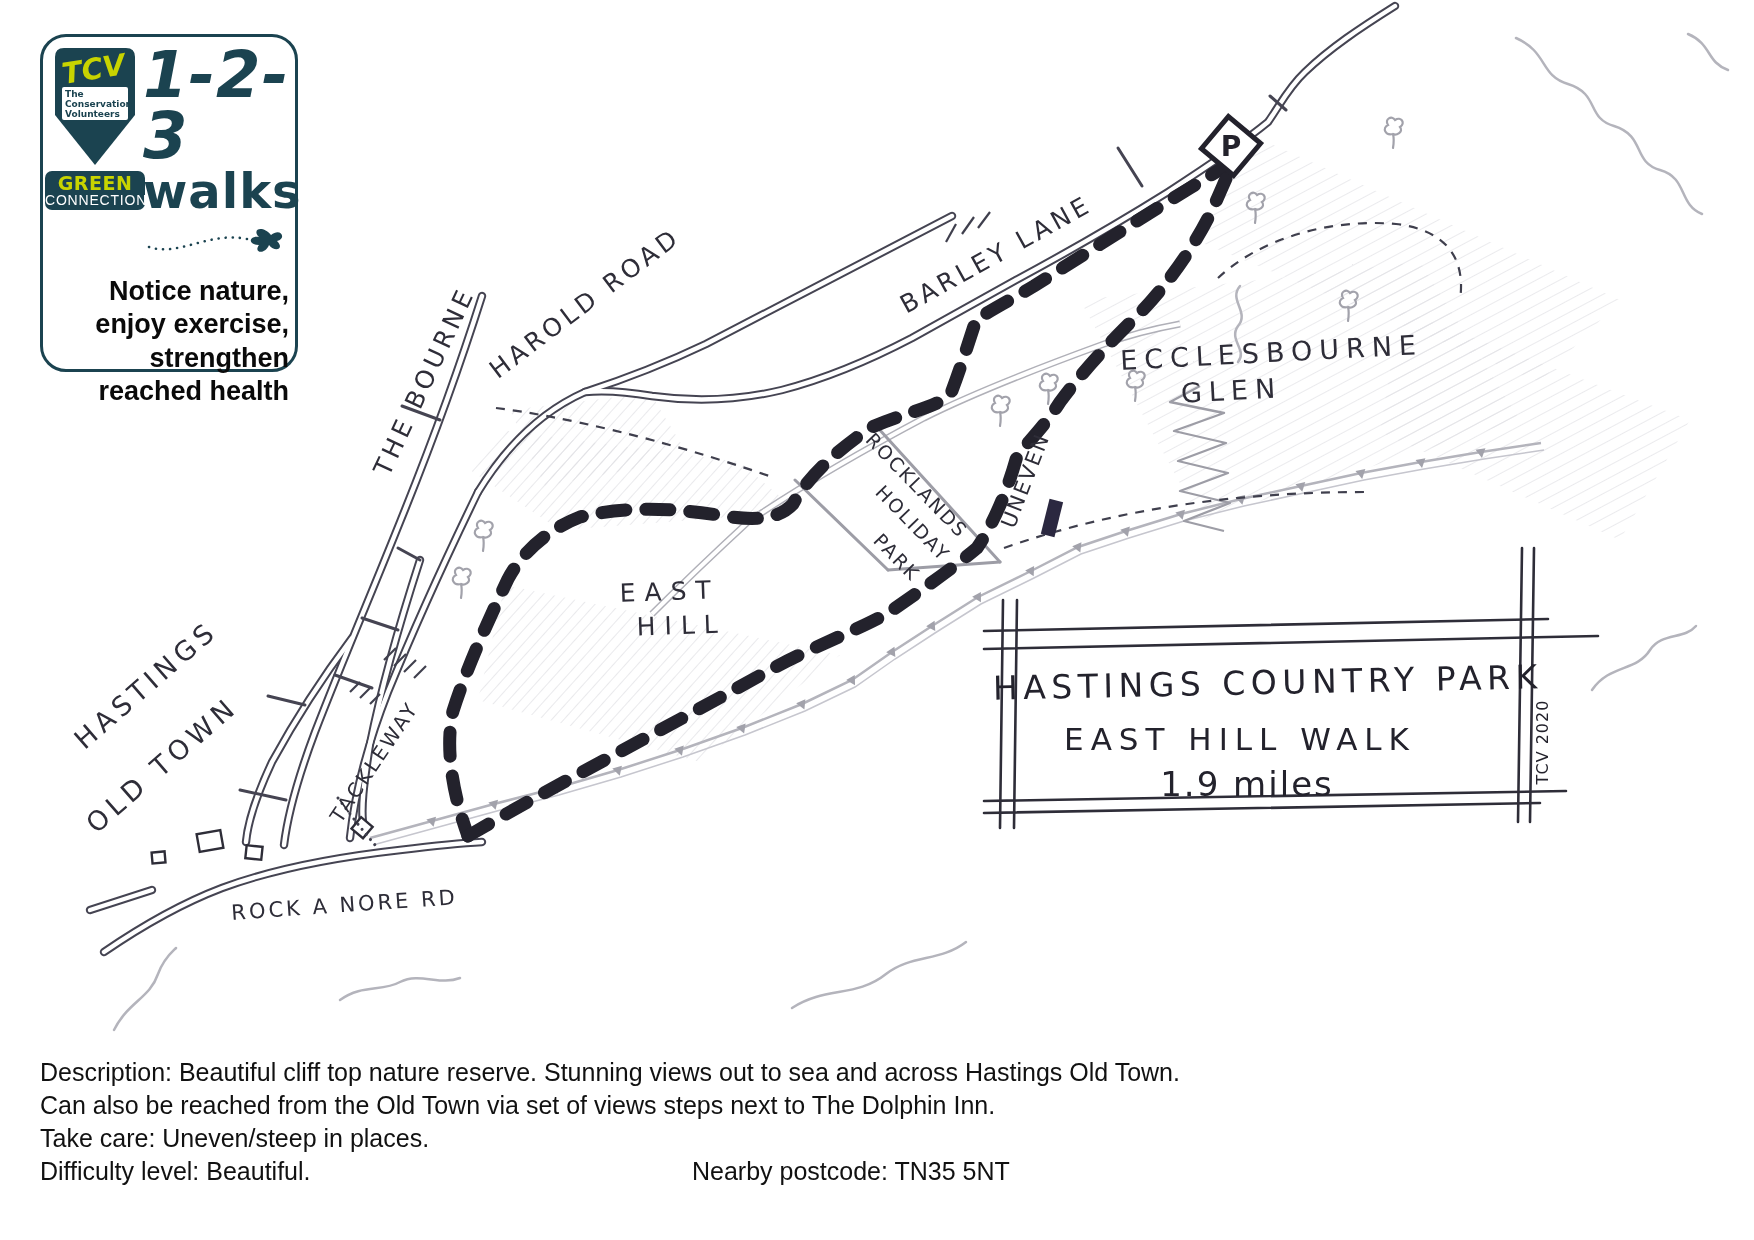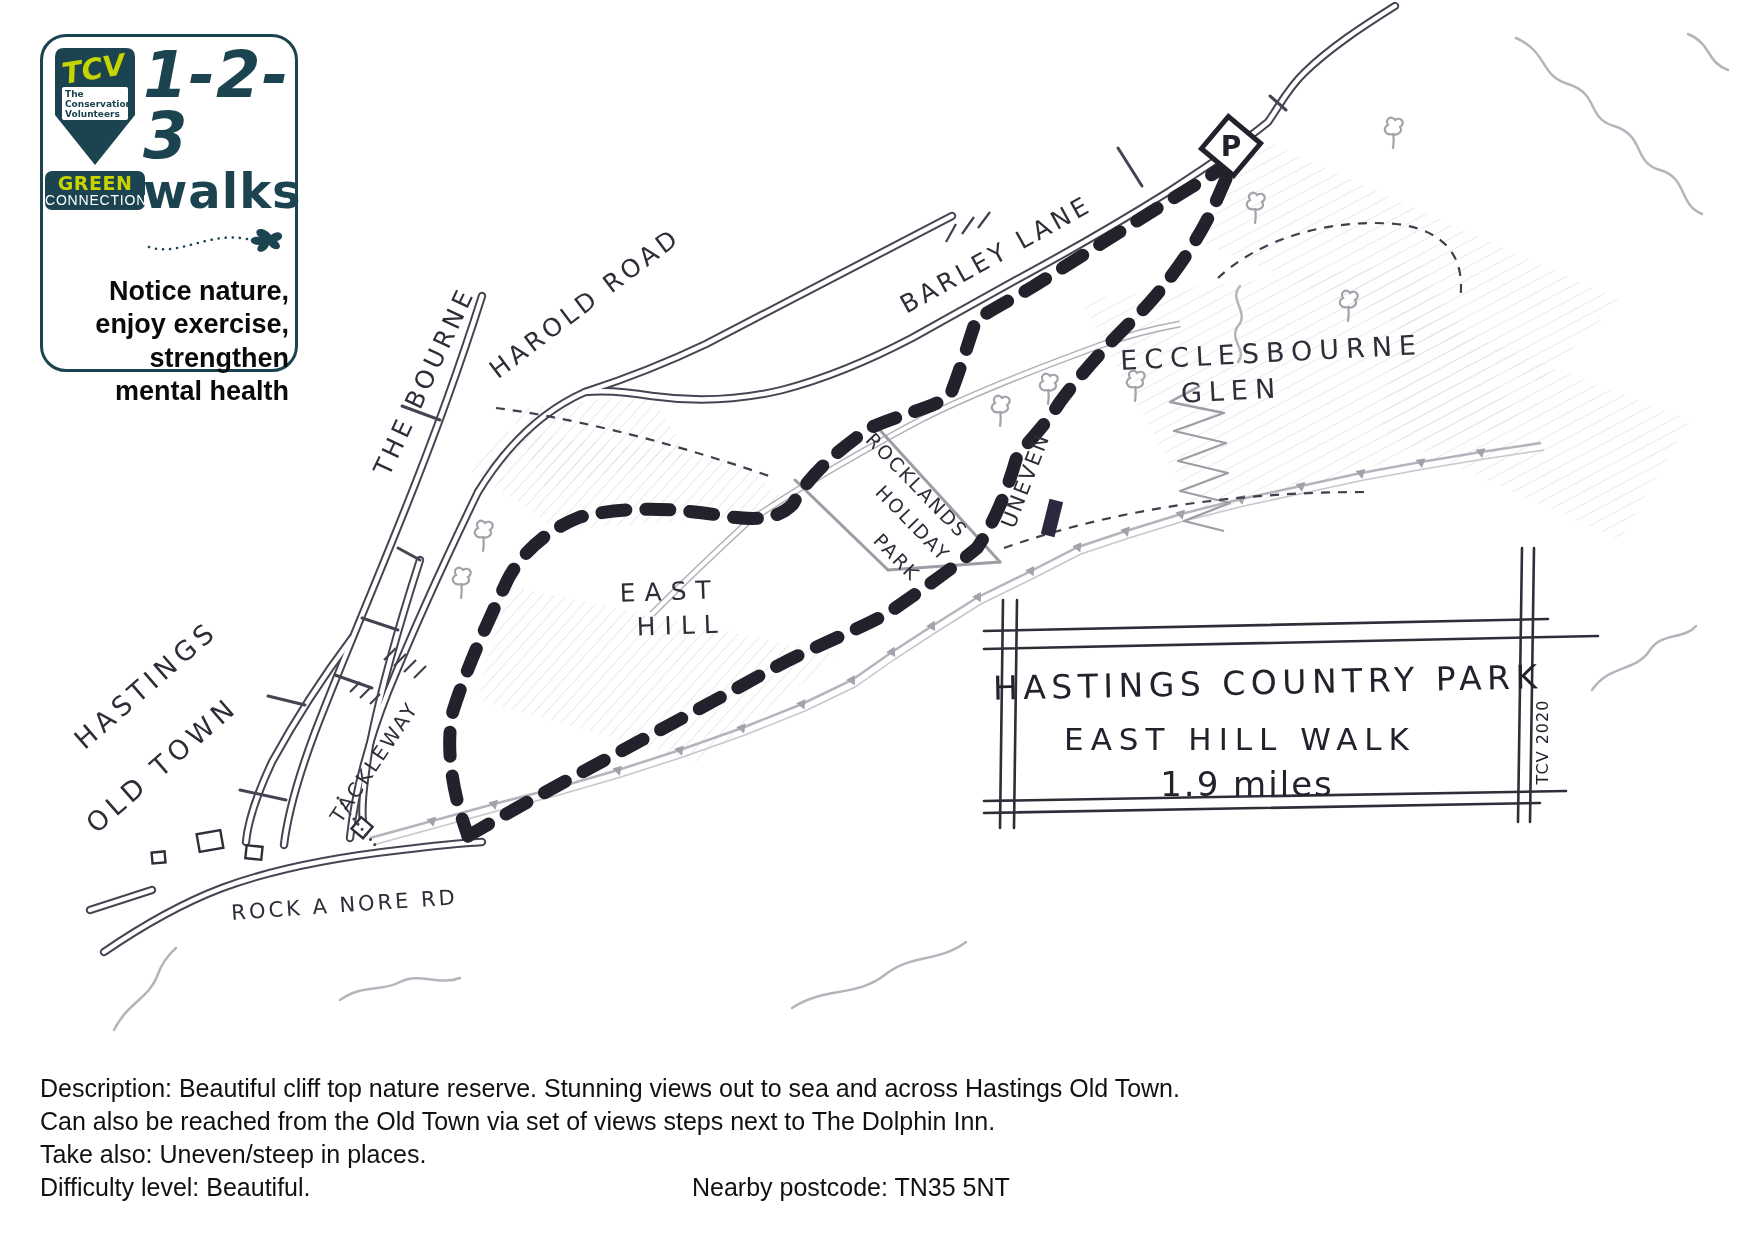--- a/index.html
+++ b/index.html
@@ -14,21 +14,21 @@
   .pin-col{width:92px;display:flex;flex-direction:column;align-items:center;}
   .brand-col{flex:1;color:#1b4350;padding-left:2px;}
   .nums{font-size:64px;font-weight:bold;font-style:italic;line-height:0.95;letter-spacing:1px;font-family:"DejaVu Sans",sans-serif;}
   .walks-word{font-size:48px;font-weight:bold;margin-top:-4px;letter-spacing:1px;font-family:"DejaVu Sans",sans-serif;}
   .green-badge{width:100px;background:#1b4350;border-radius:7px;text-align:center;padding:3px 0 2px 0;margin-top:2px;}
   .green-word{color:#c8d400;font-weight:bold;font-size:19px;letter-spacing:.5px;line-height:1;font-family:"DejaVu Sans",sans-serif;}
   .connections-word{color:#ffffff;font-size:14px;letter-spacing:.8px;line-height:1.1;font-family:Liberation Sans, sans-serif;}
   .tagline{margin-top:12px;text-align:right;font-weight:bold;font-size:27px;line-height:1.24;color:#0a0a0a;}
 
   
-  .footer{position:absolute;left:40px;top:1056px;width:1680px;font-size:25px;line-height:33px;color:#111;z-index:5;margin-top:16px;}
+  .footer{position:absolute;left:40px;top:1056px;width:1680px;font-size:25px;line-height:33px;color:#111;z-index:5;}
   .footer .l4{position:relative;}
   .footer .postcode{position:absolute;left:652px;top:0;}
 </style>
 </head>
 <body>
 
 <div class="page">
 
   <svg width="1754" height="1240" viewBox="0 0 1754 1240" style="position:absolute;left:0;top:0;z-index:1;">
     <defs>
@@ -224,27 +224,27 @@
         <svg width="150" height="40" viewBox="0 0 150 40">
           <path d="M6,28 C36,38 66,12 104,20" fill="none" stroke="#1b4350" stroke-width="2.6" stroke-linecap="round" stroke-dasharray="0.1 7"></path>
           <path d="M128,16 C120,6 108,10 116,18 C106,16 104,26 116,26 C110,34 122,36 126,26 C132,34 142,30 134,22 C144,20 138,8 128,16 z" fill="#1b4350"></path>
         </svg>
       </div>
     </div>
     <div class="tagline">
       <div>Notice nature,</div>
       <div>enjoy exercise,</div>
       <div>strengthen</div>
-      <div>mental health</div>
+      <div>reached health</div>
     </div>
   </div>
 
   <div class="footer">
     <div>Description: Beautiful cliff top nature reserve. Stunning views out to sea and across Hastings Old Town.</div>
     <div>Can also be reached from the Old Town via set of views steps next to The Dolphin Inn.</div>
-    <div>Take also: Uneven/steep in places.</div>
+    <div>Take care: Uneven/steep in places.</div>
     <div class="l4">
       <span>Difficulty level: Beautiful.</span>
       <span class="postcode">Nearby postcode: TN35 5NT</span>
     </div>
   </div>
 
 </div>
 
 </body></html>

